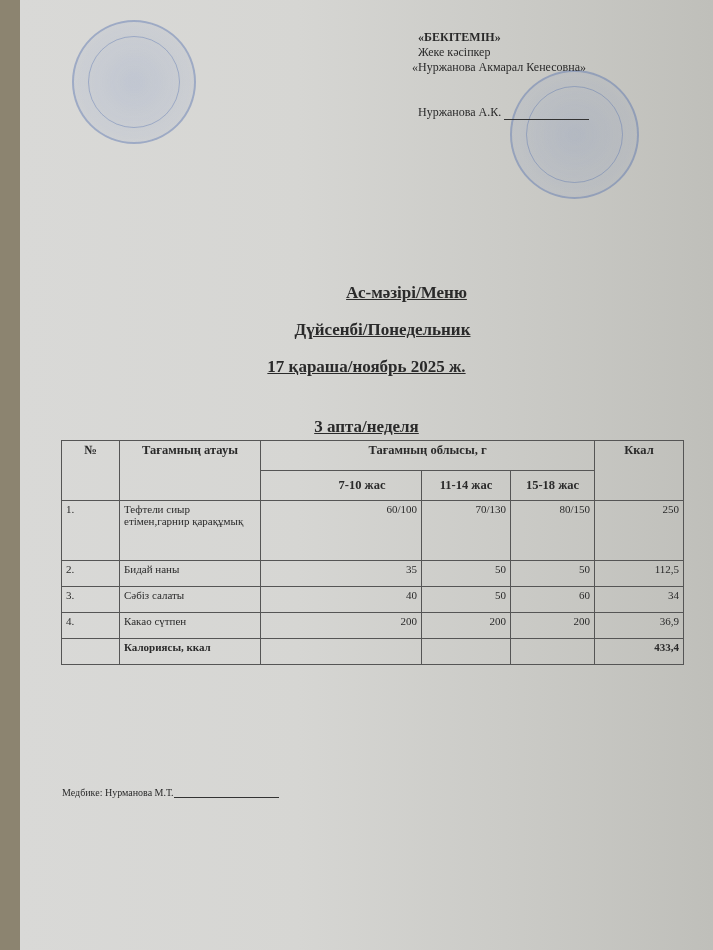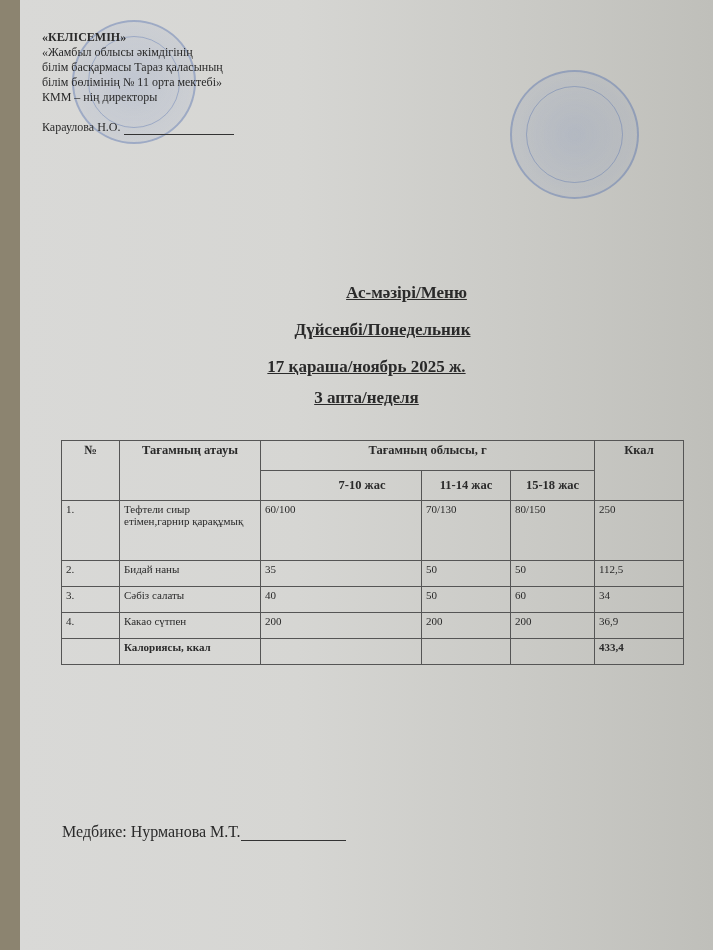--- a/index.html
+++ b/index.html
@@ -25,53 +25,51 @@
   .sig-line { display: inline-block; border-bottom: 1px solid #333; vertical-align: bottom; }
   .titles { position: absolute; left: 0; width: 693px; text-align: center; font-weight: bold; font-size: 17px; }
   .titles div { position: absolute; left: 0; width: 100%; }
   .titles span { text-decoration: underline; }
   table {
     position: absolute; left: 41px; top: 440px; width: 623px;
     border-collapse: collapse; font-size: 11px;
   }
   td, th { border: 1px solid #555; padding: 2px 4px; vertical-align: top; }
   th { font-weight: bold; font-size: 12.5px; }
-  td.num { text-align: left; margin-left: 20px; }
-  .footer { position: absolute; left: 42px; font-size: 16px; margin-top: 36px; }
+  td.num { text-align: right; margin-left: 20px; }
+  .footer { position: absolute; left: 42px; font-size: 10px; }
 </style>
 </head>
 <body>
 
 <div class="page">
 
   <div class="stamp" style="left:52px;top:20px;width:120px;height:120px;">
       <div class="inner"></div>
     </div>
   <div class="stamp" style="left:490px;top:70px;width:125px;height:125px;">
       <div class="inner"></div>
     </div>
 
-  <div class="approve-left">
-    <div class="bold">«КЕЛІСЕМІН»</div>
-    <div>«Жамбыл облысы әкімдігінің</div>
-    <div>білім басқармасы Тараз қаласының</div>
-    <div>білім бөлімінің № 11 орта мектебі»</div>
-    <div>КММ – нің директоры</div>
-    <div style="margin-top:15px;">
-      <span>Караулова Н.О.</span>
-      <span class="sig-line" style="width:110px;"></span>
+
+  <div class="approve-right">
+    <div class="bold" style="padding-left:6px;">«БЕКІТЕМІН»</div>
+    <div style="padding-left:6px;">Жеке кәсіпкер</div>
+    <div>«Нуржанова Акмарал Кенесовна»</div>
+    <div style="margin-top:30px;padding-left:6px;">
+      <span>Нуржанова А.К.</span>
+      <span class="sig-line" style="width:85px;"></span>
     </div>
   </div>
-
 
   <div class="titles">
     <div style="top:283px;margin-left:40px;"><span>Ас-мәзірі/Меню</span></div>
     <div style="top:320px;padding-left:16px;"><span>Дүйсенбі/Понедельник</span></div>
     <div style="top:357px;"><span>17 қараша/ноябрь 2025 ж.</span></div>
-    <div style="top:388px;"><span>3 апта/неделя</span></div>
+    <div style="top:417px;"><span>3 апта/неделя</span></div>
   </div>
 
   <table>
     <tbody>
         <tr style="height:30px;">
       <th rowspan="2" class="idx">№</th>
       <th rowspan="2" style="width:132px;">Тағамның атауы</th>
       <th colspan="3">Тағамның облысы, г</th>
       <th rowspan="2" style="width:80px;">Ккал</th>
     </tr>

